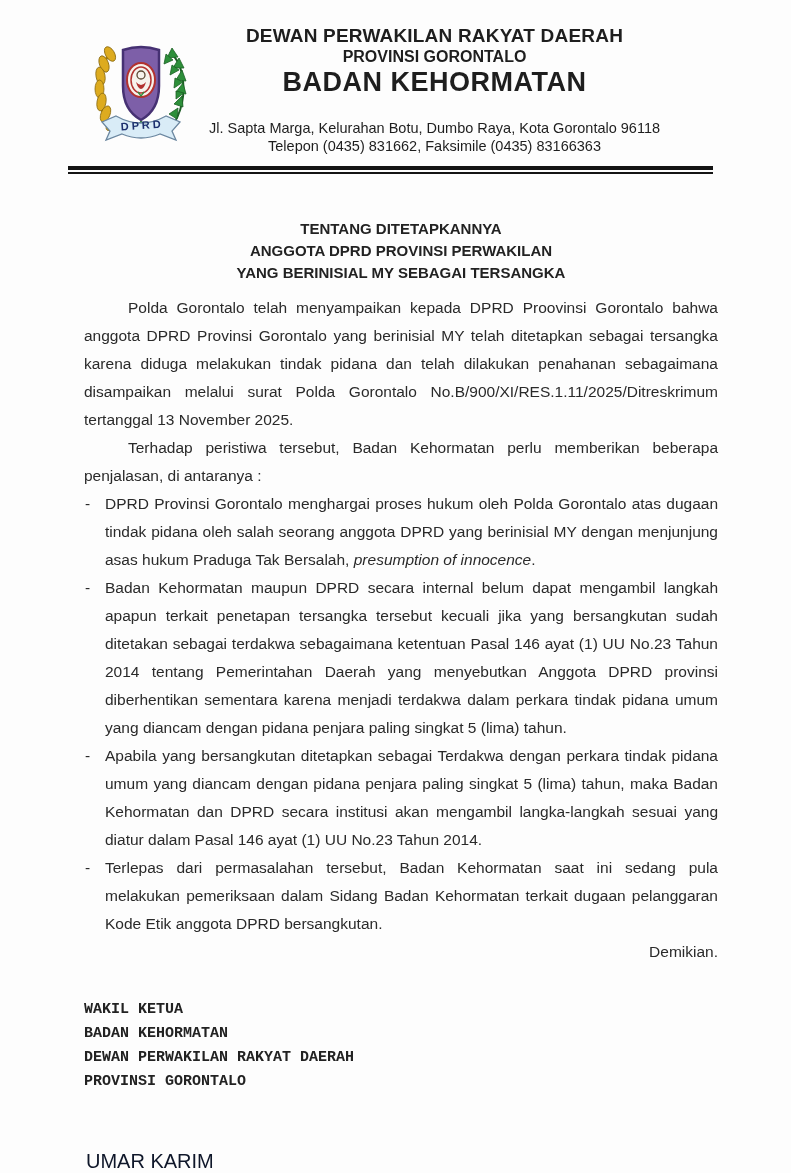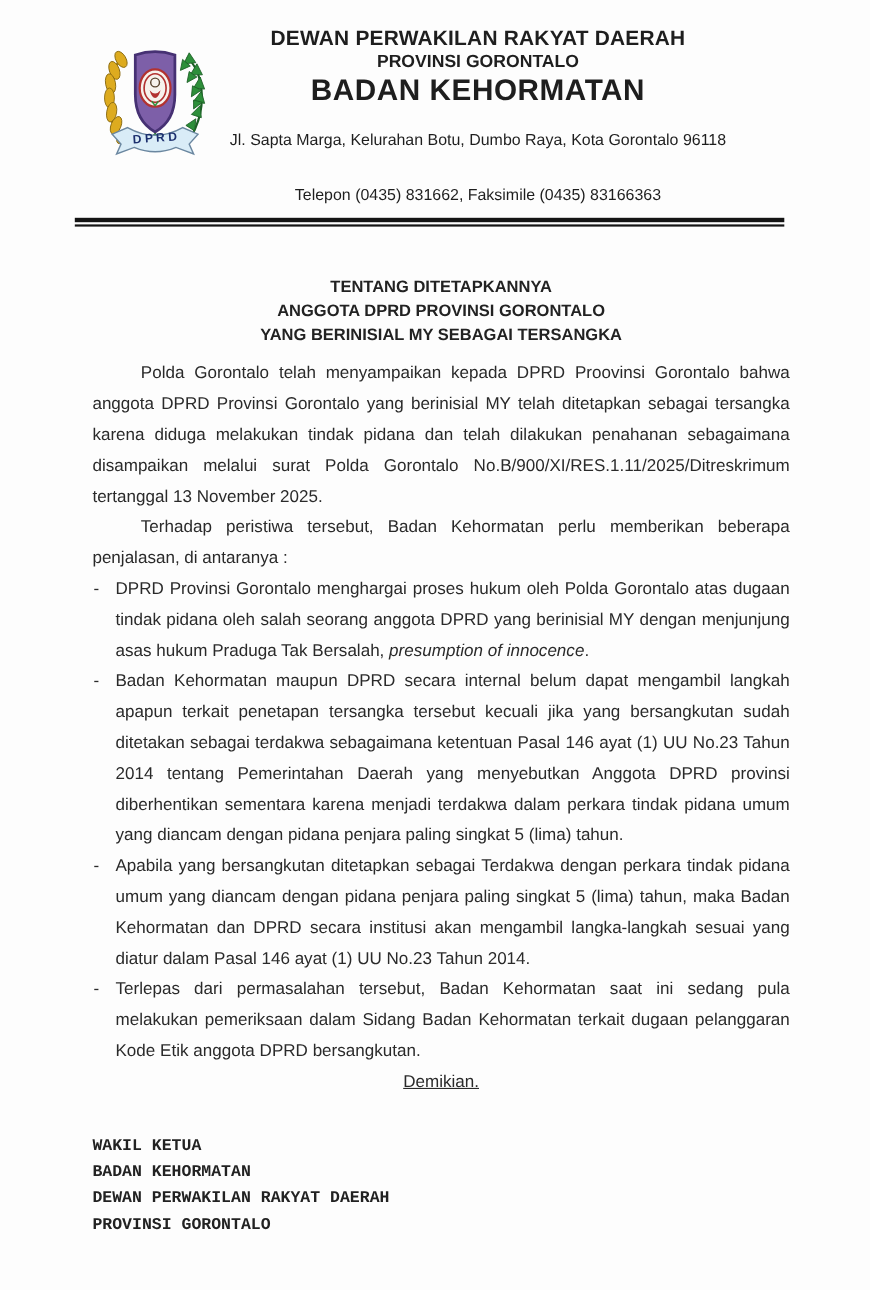--- a/index.html
+++ b/index.html
@@ -14,21 +14,21 @@
     overflow: hidden;
   }
   
   .letterhead { position: relative; padding-top: 24px; }
   .logo-wrap { position: absolute; left: 86px; top: 34px; width: 110px; height: 114px; }
   .header-text { margin-left: 162px; width: 545px; text-align: center; }
   .h-line1 { font-size: 19px; font-weight: bold; line-height: 23px; letter-spacing: 0.2px; }
   .h-line2 { font-size: 16px; font-weight: bold; line-height: 20px; }
   .h-line3 { font-size: 27px; font-weight: bold; line-height: 31px; letter-spacing: 0.5px; }
   .h-addr  { font-size: 14.5px; line-height: 18px; margin-top: 21px; }
-  .h-phone { font-size: 14.5px; line-height: 18px; margin-top: 32px; }
+  .h-phone { font-size: 14.5px; line-height: 18px; }
   .rule { margin: 11px 0 0 68px; width: 645px; }
   .rule-thick { height: 4px; background: #141414; }
   .rule-thin  { height: 2px; background: #141414; margin-top: 2px; }
   
   .doc-title {
     margin: 44px 0 0 84px;
     width: 634px;
     text-align: center;
     font-weight: bold;
     font-size: 15px;
@@ -40,21 +40,21 @@
     margin: 10px 16px 0 84px;
     width: 634px;
     font-size: 15.5px;
     line-height: 28px;
     text-align: justify;
     color: #2a2a2a;
   }
   .para { text-indent: 44px; }
   .bullet { position: relative; padding-left: 21px; }
   .bullet .dash { position: absolute; left: 1px; top: 0; }
-  .closing { text-align: center; text-decoration: underline; }
+  .closing { text-align: right; }
   
   .sig-block {
     margin: 32px 0 0 84px;
     font-weight: bold;
     font-size: 15px;
     line-height: 24px;
     color: #222;
     font-family: Liberation Mono, monospace;
   }
   .sig-name {
@@ -130,21 +130,21 @@
     </div>
 
     <div class="rule">
       <div class="rule-thick"></div>
       <div class="rule-thin"></div>
     </div>
   </div>
 
   <div class="doc-title">
     <div>TENTANG DITETAPKANNYA</div>
-    <div>ANGGOTA DPRD PROVINSI GORONTALO</div>
+    <div>ANGGOTA DPRD PROVINSI PERWAKILAN</div>
     <div>YANG BERINISIAL MY SEBAGAI TERSANGKA</div>
   </div>
 
   <div class="content">
     <p class="para">Polda Gorontalo telah menyampaikan kepada DPRD Proovinsi Gorontalo bahwa anggota DPRD Provinsi Gorontalo yang berinisial MY telah ditetapkan sebagai tersangka karena diduga melakukan tindak pidana dan telah dilakukan penahanan sebagaimana disampaikan melalui surat Polda Gorontalo No.B/900/XI/RES.1.11/2025/Ditreskrimum tertanggal 13 November 2025.</p>
     <p class="para">Terhadap peristiwa tersebut, Badan Kehormatan perlu memberikan beberapa penjalasan, di antaranya :</p>
 
     <div class="bullet">
       <span class="dash">-</span>
       <span>DPRD Provinsi Gorontalo menghargai proses hukum oleh Polda Gorontalo atas dugaan tindak pidana oleh salah seorang anggota DPRD yang berinisial MY dengan menjunjung asas hukum Praduga Tak Bersalah, </span><i>presumption of innocence</i><span>.</span>

